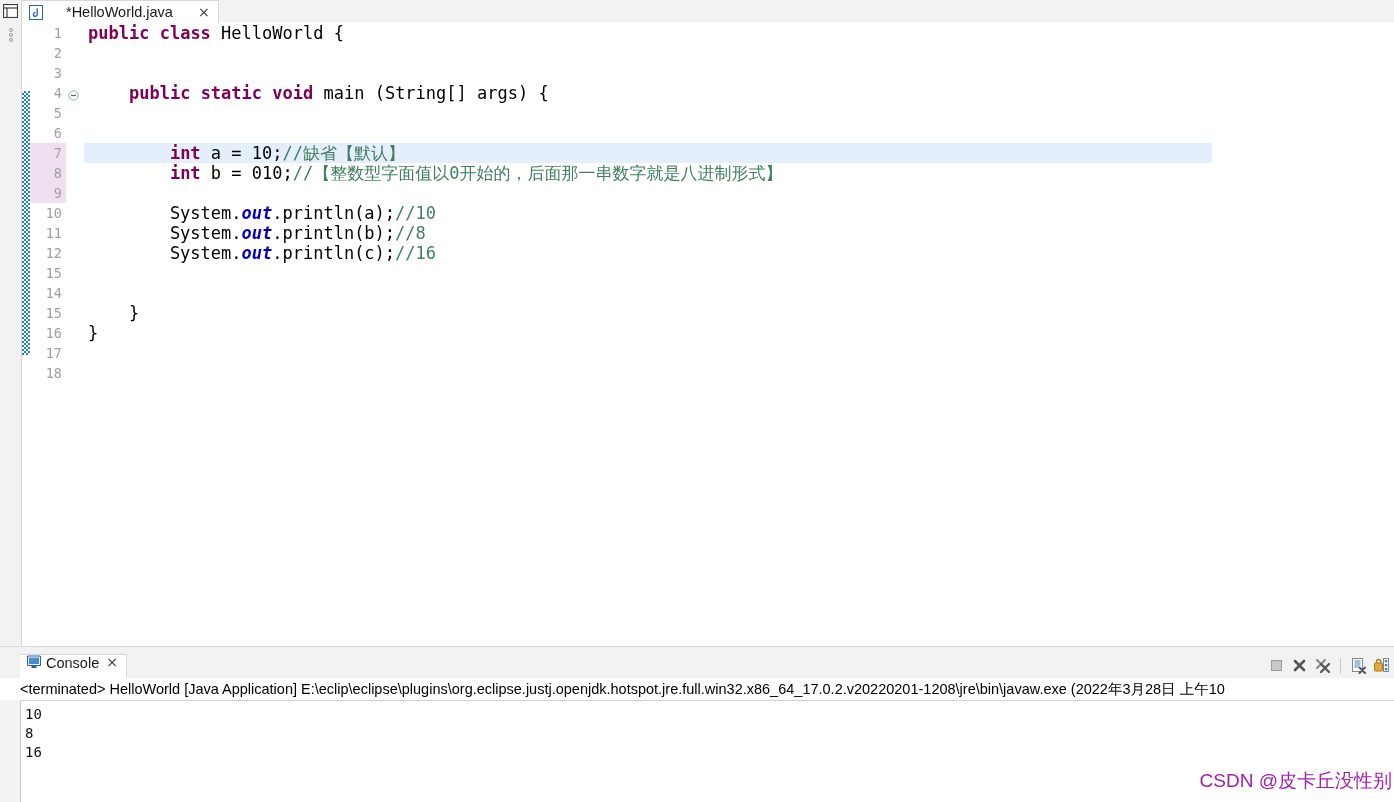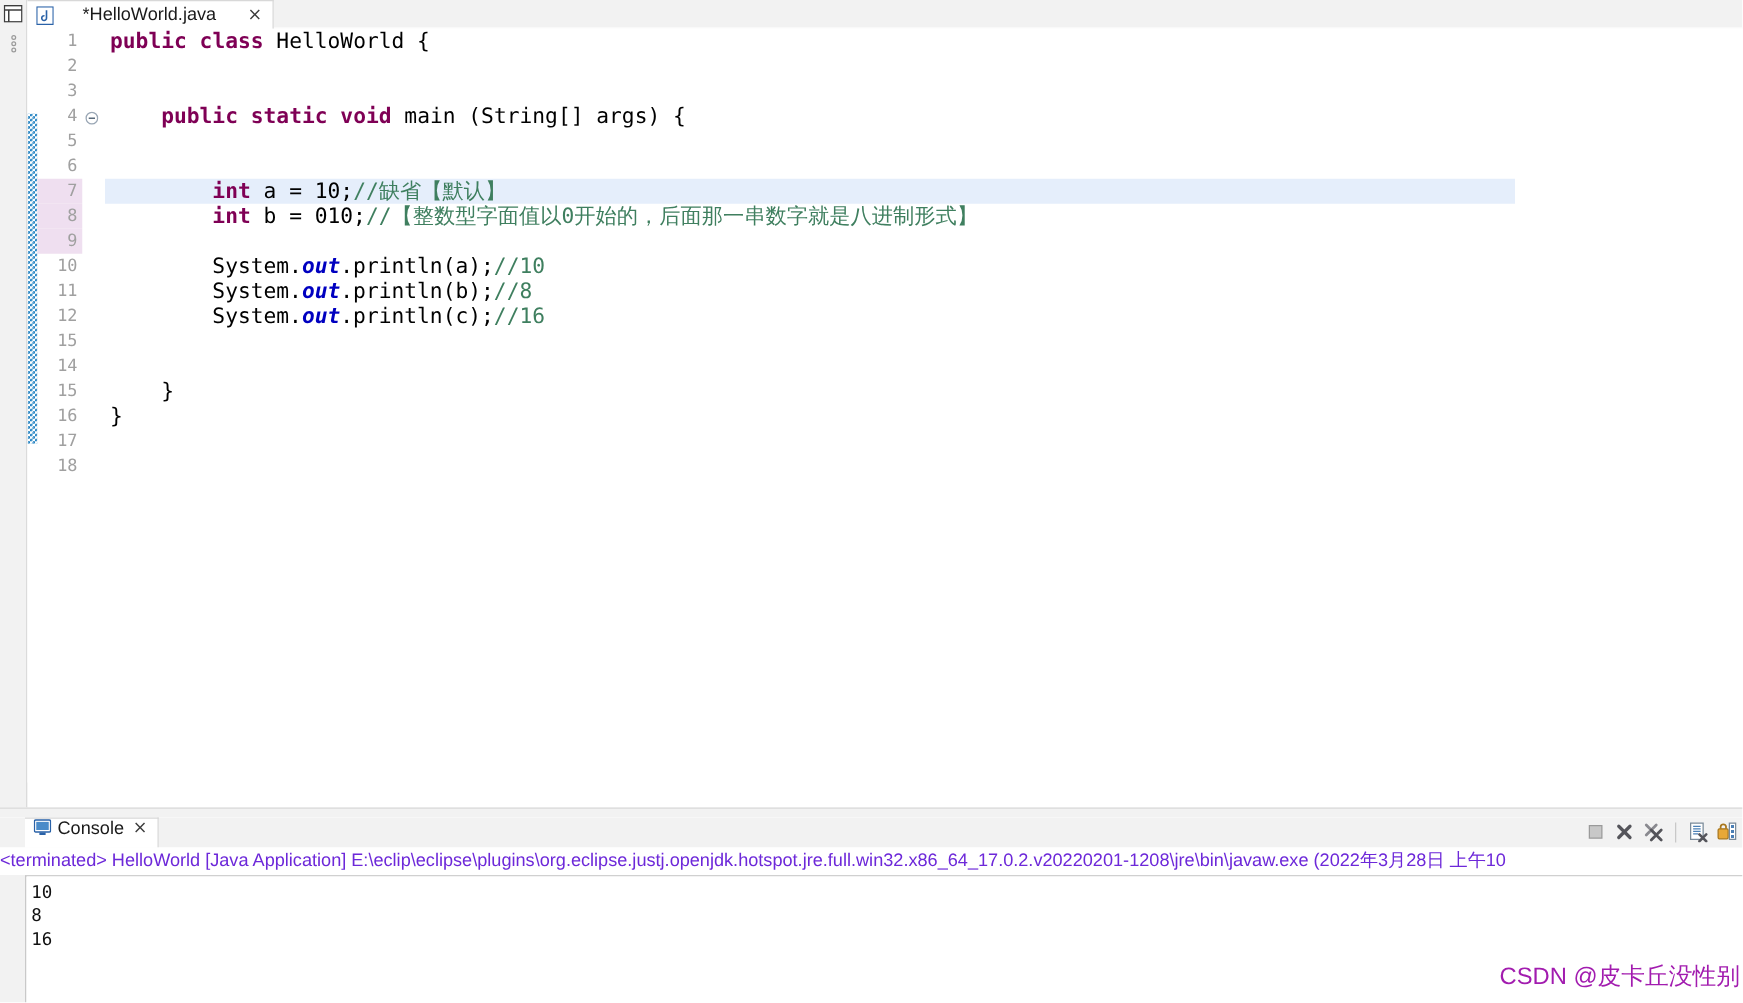--- a/index.html
+++ b/index.html
@@ -213,23 +213,24 @@
     background: #c8c8c8;
     margin: 0 3px;
   }
 
   .console-status {
     position: absolute;
     left: 0; top: 24px;
     width: 1288px; height: 22px;
     line-height: 22px;
     font-size: 14.5px;
-    color: #6d28d9;
+    color: #000000;
     white-space: nowrap;
     overflow: hidden;
+    padding-left: 20px;
     background: #ffffff;
   }
 
   .console-body {
     position: absolute;
     left: 20px; top: 46px;
     width: 1374px; height: 102px;
     background: #ffffff;
     border-top: 1px solid #d0d0d0;
     border-left: 1px solid #c9c9c9;

